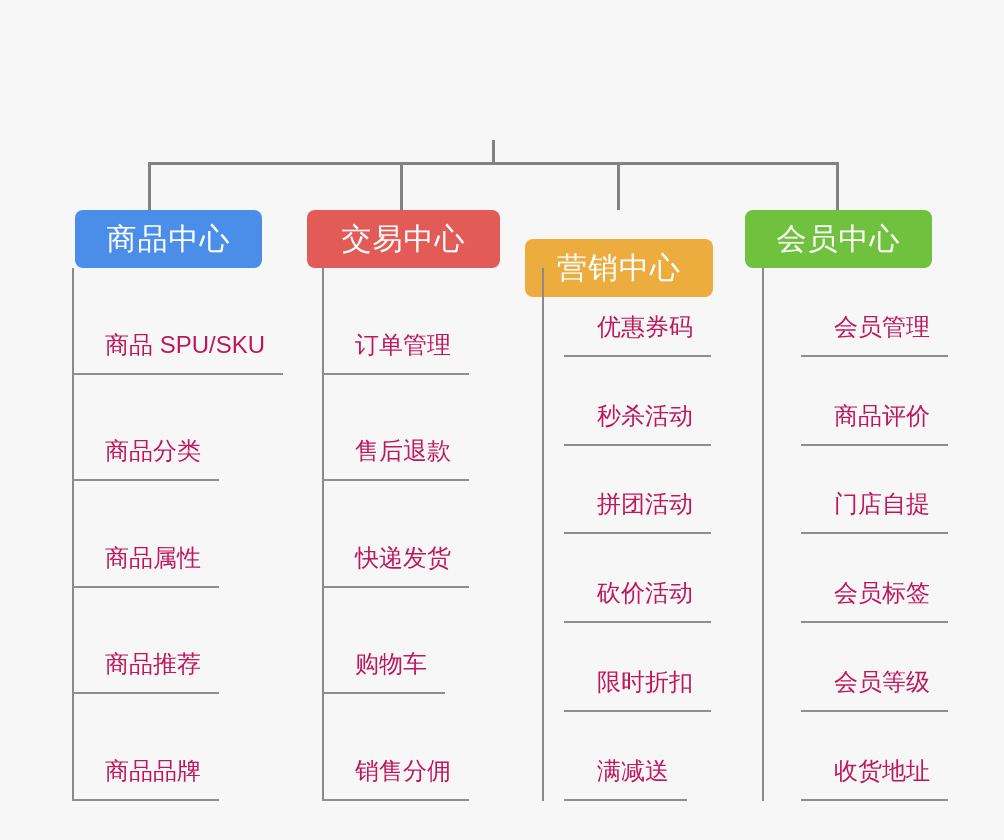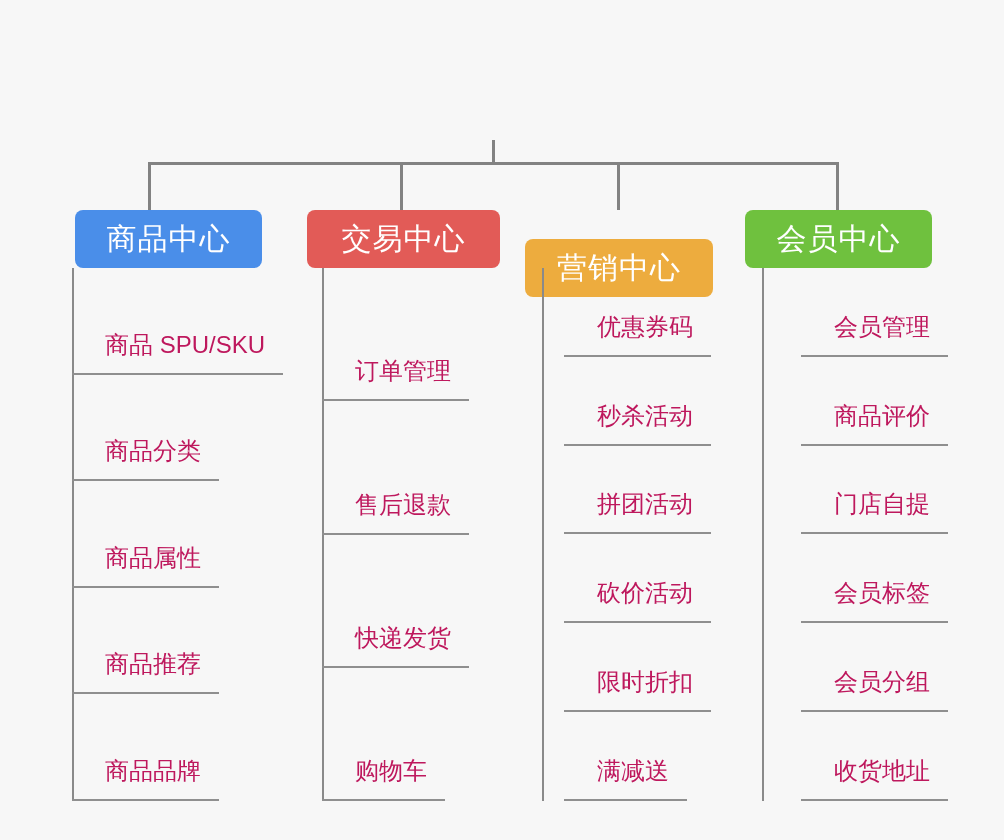--- a/index.html
+++ b/index.html
@@ -100,20 +100,23 @@
       </div>
     <div class="row">
         <span class="topic">售后退款</span>
       </div>
     <div class="row">
         <span class="topic">快递发货</span>
       </div>
     <div class="row">
         <span class="topic">购物车</span>
       </div>
+    <div class="row">
+        <span class="topic">销售分佣</span>
+      </div>
   </div>
 
   <div class="col col-2">
     <div class="row">
         <span class="topic">优惠券码</span>
       </div>
     <div class="row">
         <span class="topic">秒杀活动</span>
       </div>
     <div class="row">
@@ -137,20 +140,20 @@
     <div class="row">
         <span class="topic">商品评价</span>
       </div>
     <div class="row">
         <span class="topic">门店自提</span>
       </div>
     <div class="row">
         <span class="topic">会员标签</span>
       </div>
     <div class="row">
-        <span class="topic">会员分组</span>
+        <span class="topic">会员等级</span>
       </div>
     <div class="row">
         <span class="topic">收货地址</span>
       </div>
   </div>
 
 </div>
 
 </body></html>

